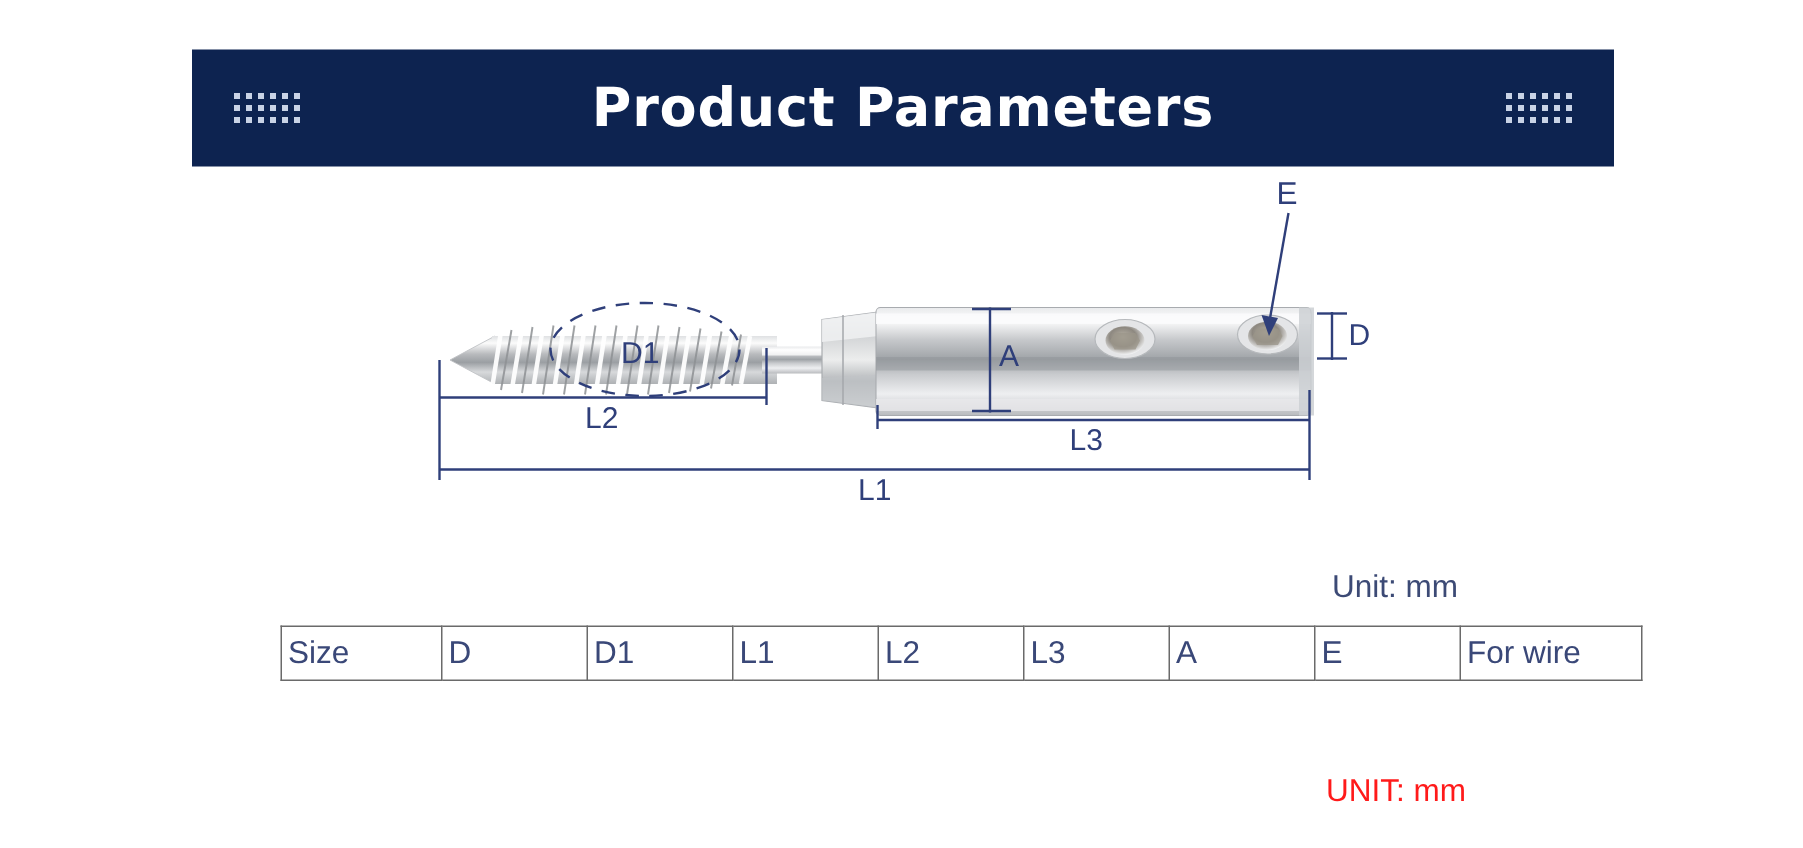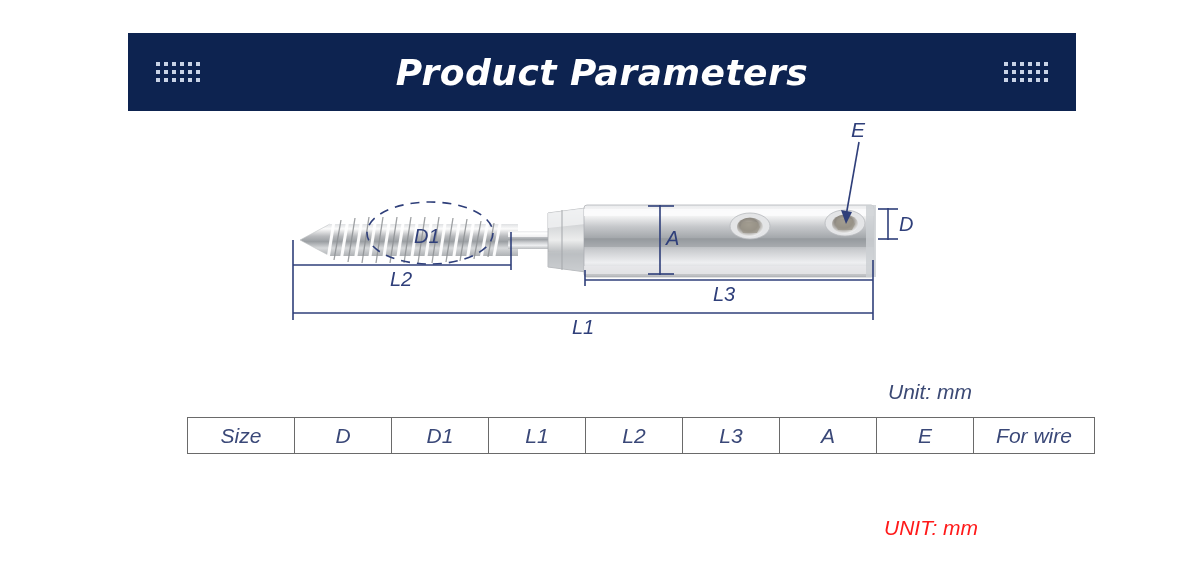--- a/index.html
+++ b/index.html
@@ -3,21 +3,21 @@
 <meta charset="utf-8">
 <style>
   html,body{margin:0;padding:0;}
   body{
     width:1202px;height:565px;
     background:#ffffff;
     font-family:"Liberation Sans", sans-serif;
     overflow:hidden;
     position:relative;
   }
-  #page{position:relative;width:1202px;height:565px;font-style:italic;}
+  #page{position:relative;width:1202px;height:565px;}
 
   
   .banner{
     position:absolute;left:128px;top:33px;width:948px;height:78px;
     background:#0d2350;
     display:flex;align-items:center;justify-content:space-between;
   }
   .banner-title{
     position:absolute;left:0;top:0;width:948px;height:78px;
     display:flex;align-items:center;justify-content:center;
@@ -60,21 +60,20 @@
   }
 
   
   .spec-table{
     position:absolute;left:187px;top:417px;
     border-collapse:collapse;
     table-layout:fixed;
   }
   .spec-table td{
     border:1px solid #6a6a6a;
-    text-align:center;
     color:#3a4878;
     font-size:21px;
     height:35px;
     padding:0 4px;
     white-space:nowrap;
   }
   .spec-table td.c0{width:98px;}
   .spec-table td.cN{width:88px;}
   .spec-table td.cLast{width:112px;}
 </style>

